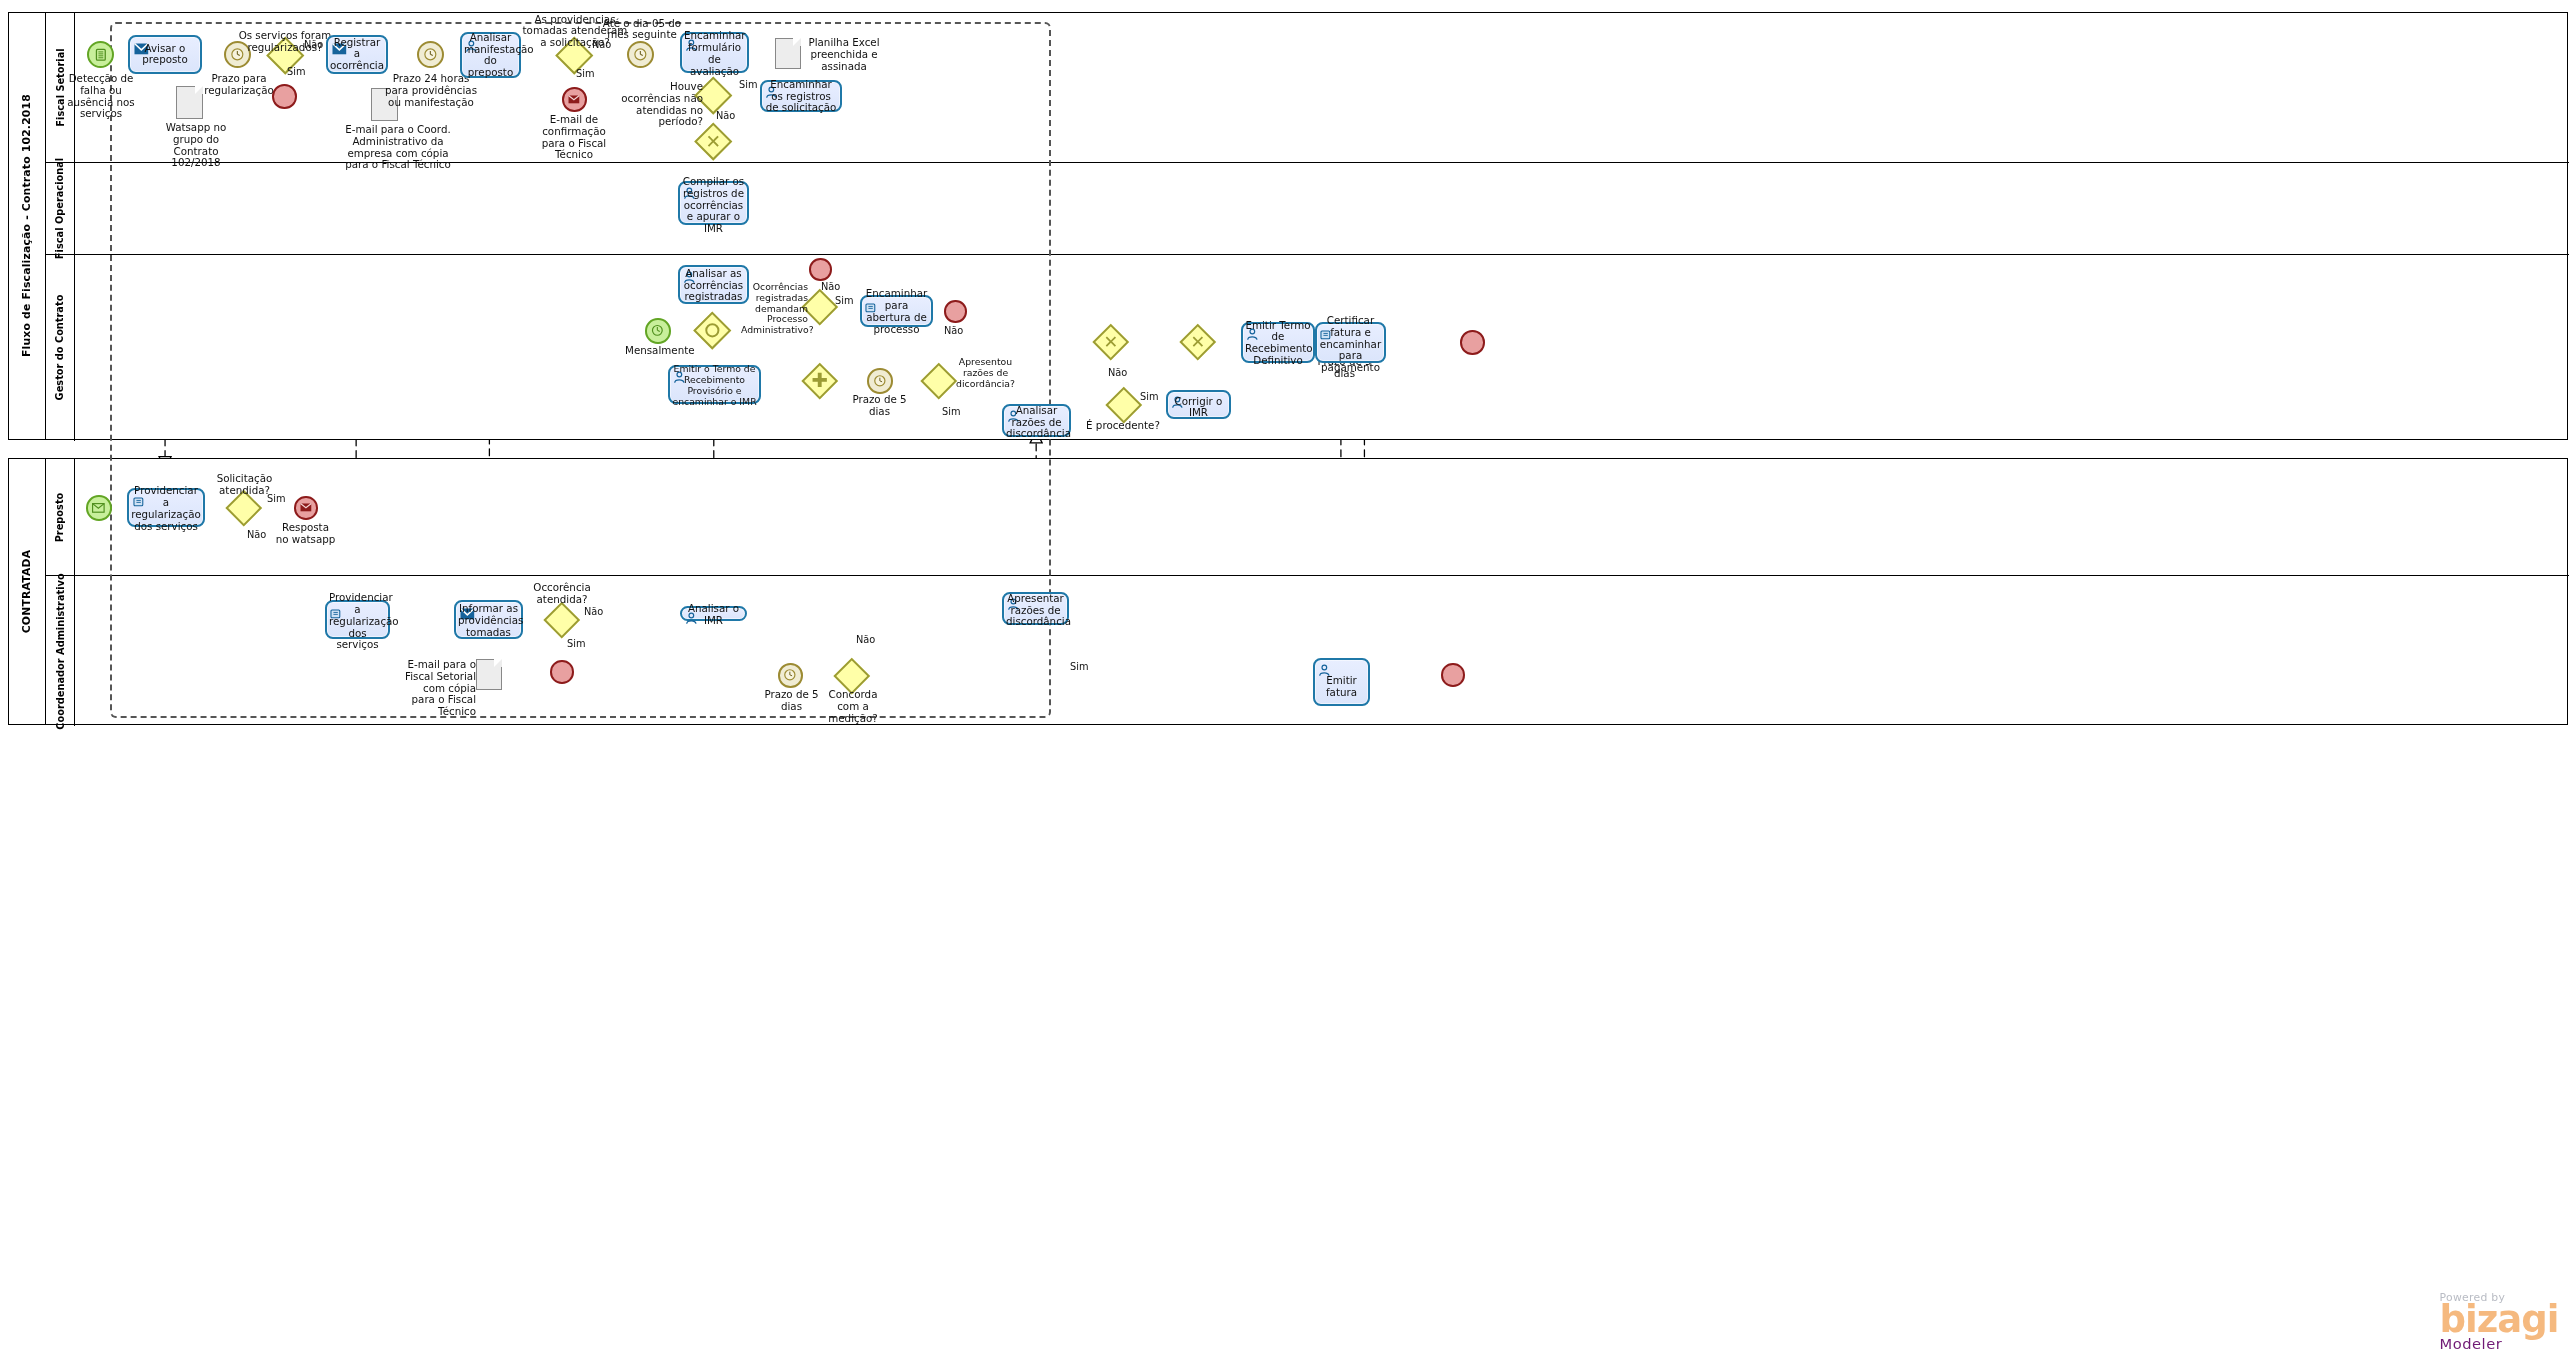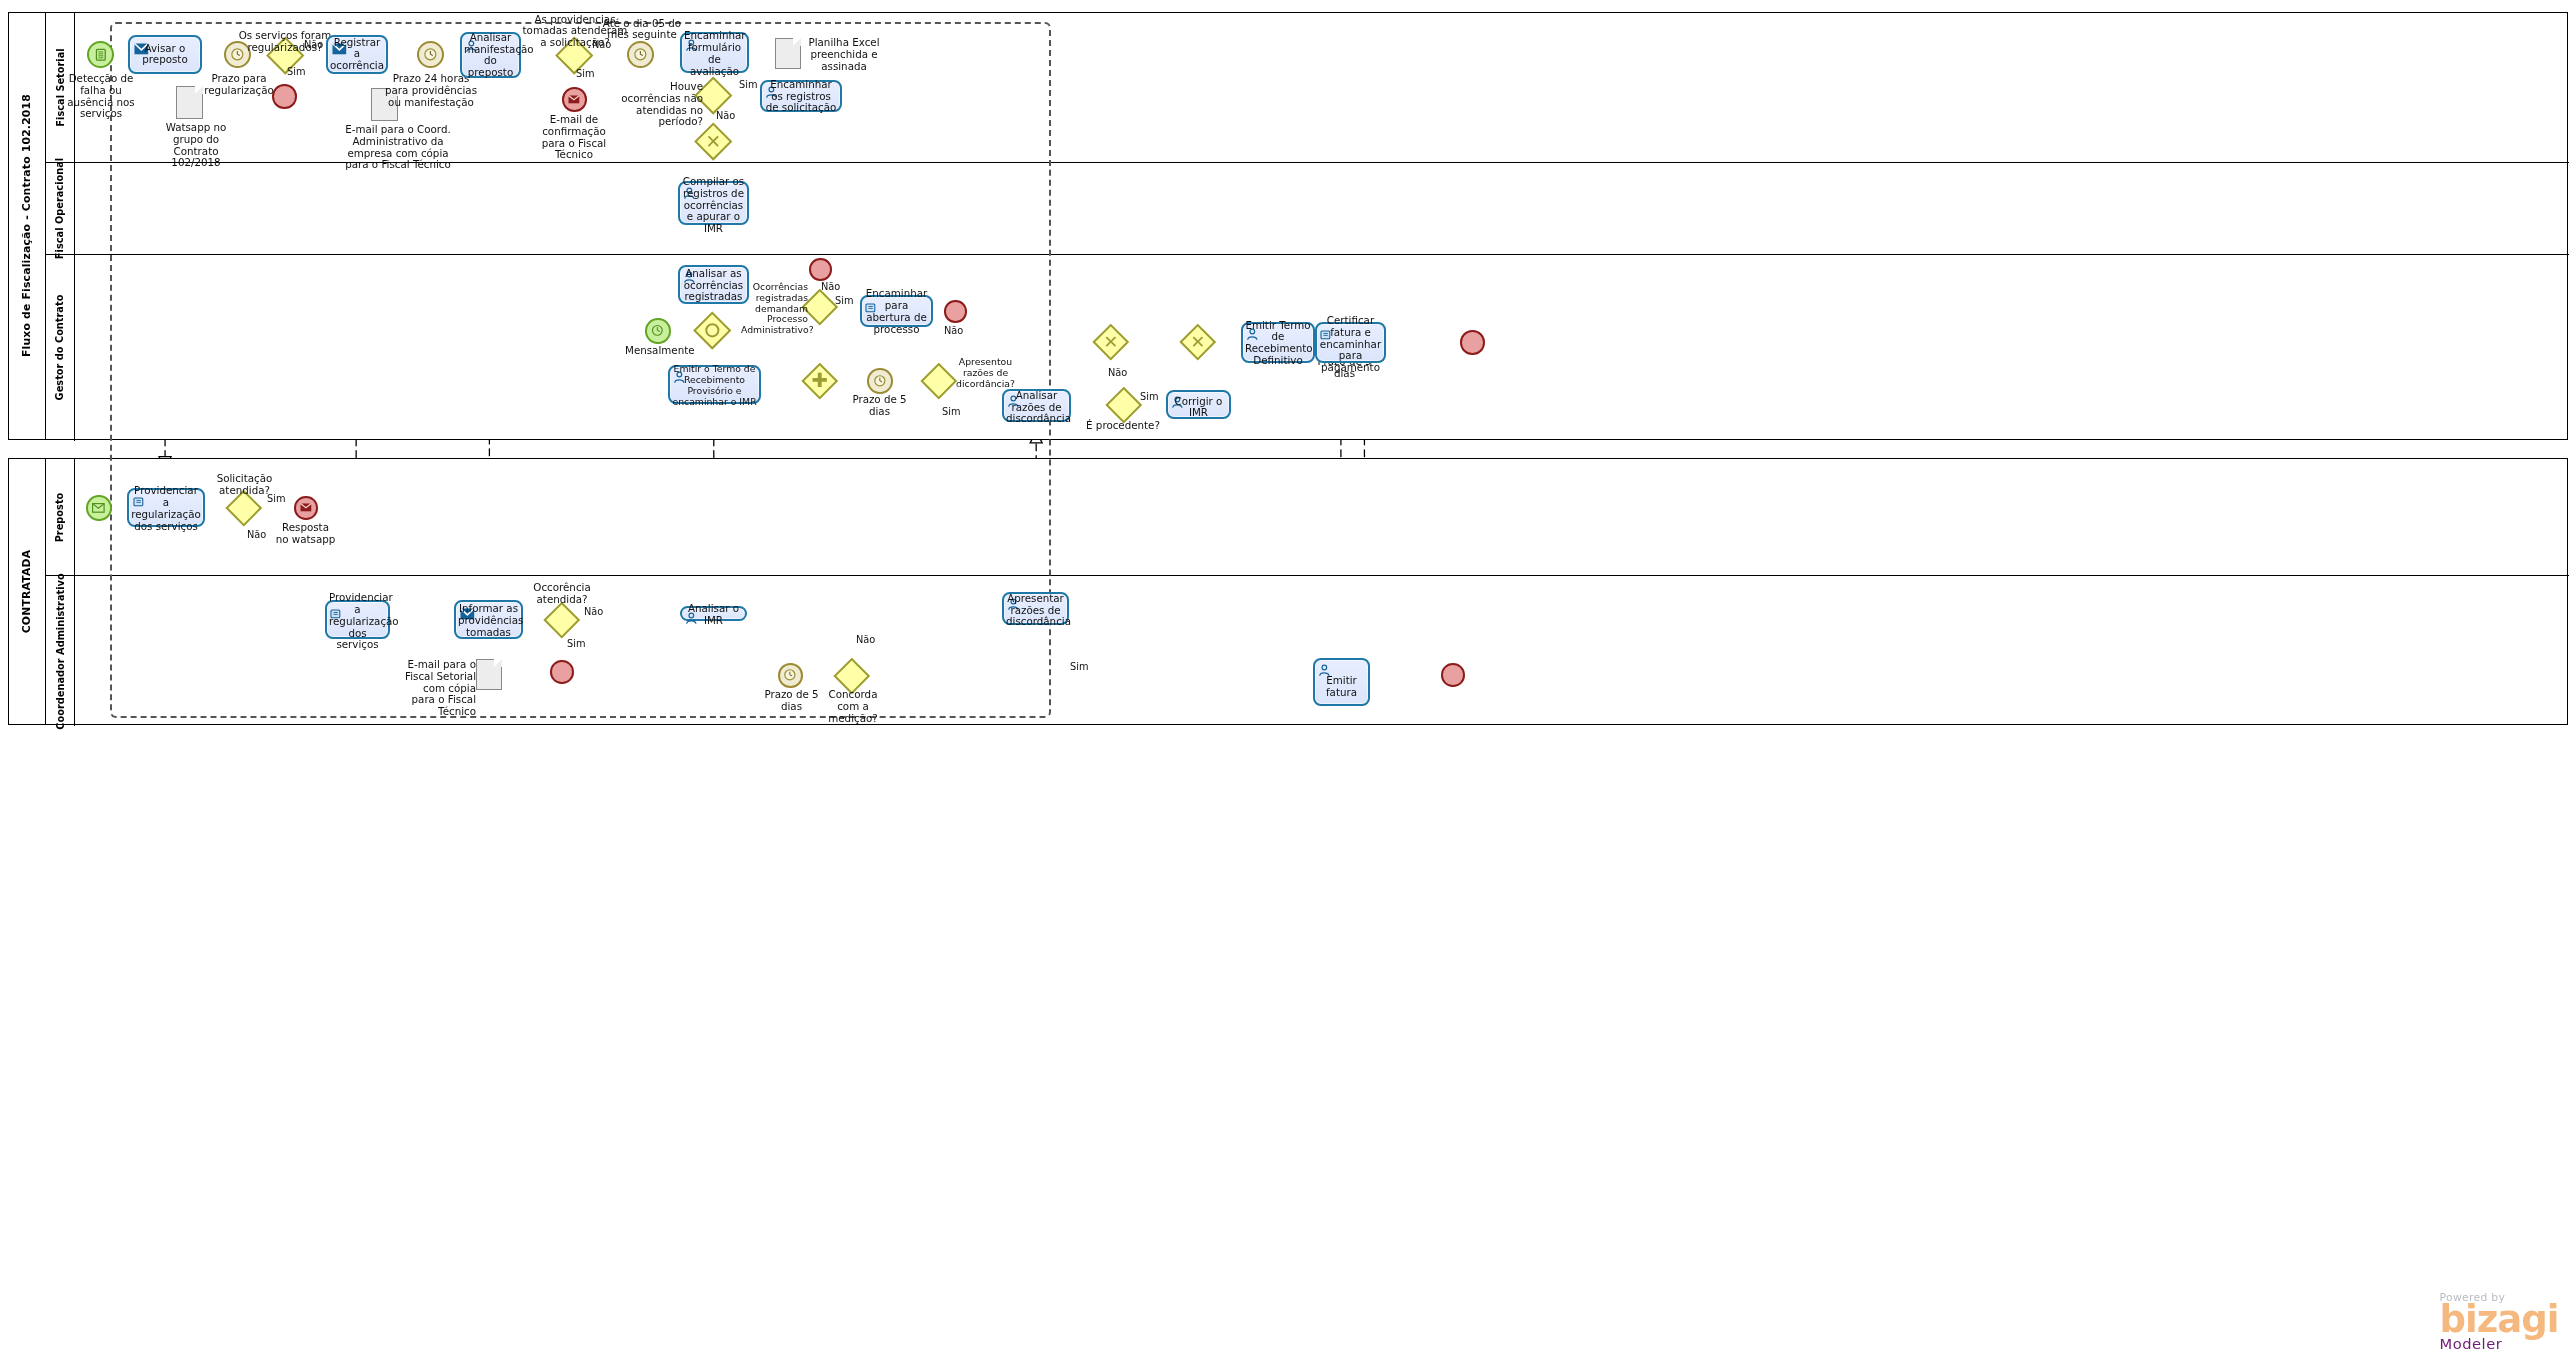--- a/index.html
+++ b/index.html
@@ -452,21 +452,21 @@
   </div>
   <div class="lbl" style="left:844px;top:394px;width:71px;">Prazo de 5 dias</div>
 
   <div class="gw-wrap" style="left:926px;top:368px;width:25.5px;height:25.5px;">
     <div class="gw" style="width:25.5px;height:25.5px;"></div>
   </div>
   <div class="lbl" style="left:953px;top:357px;width:65px;font-size:9.3px;line-height:10.8px;">Apresentou razões de dicordância?</div>
   <div class="lbl-s" style="left:944px;top:326px;">Não</div>
   <div class="lbl-s" style="left:942px;top:407px;">Sim</div>
 
-  <div class="node task" style="left:1002px;top:389px;width:69px;height:33px;">
+  <div class="node task" style="left:1002px;top:404px;width:69px;height:33px;">
     <span class="ticon" style="left:2.9px;top:2px;">
       <svg width="12.7" height="12.7" viewBox="0 0 13 13">
           <circle cx="6.5" cy="3.6" r="2.4" fill="none" stroke="#15639b" stroke-width="1.2"></circle>
           <path d="M1.8,12 C1.8,8.2 11.2,8.2 11.2,12" fill="none" stroke="#15639b" stroke-width="1.2"></path>
         </svg>
     </span>
     <span class="tlabel" style="top:58%;">Analisar razões de discordância</span>
   </div>
 
   <div class="gw-wrap" style="left:1111px;top:392px;width:25.5px;height:25.5px;">

